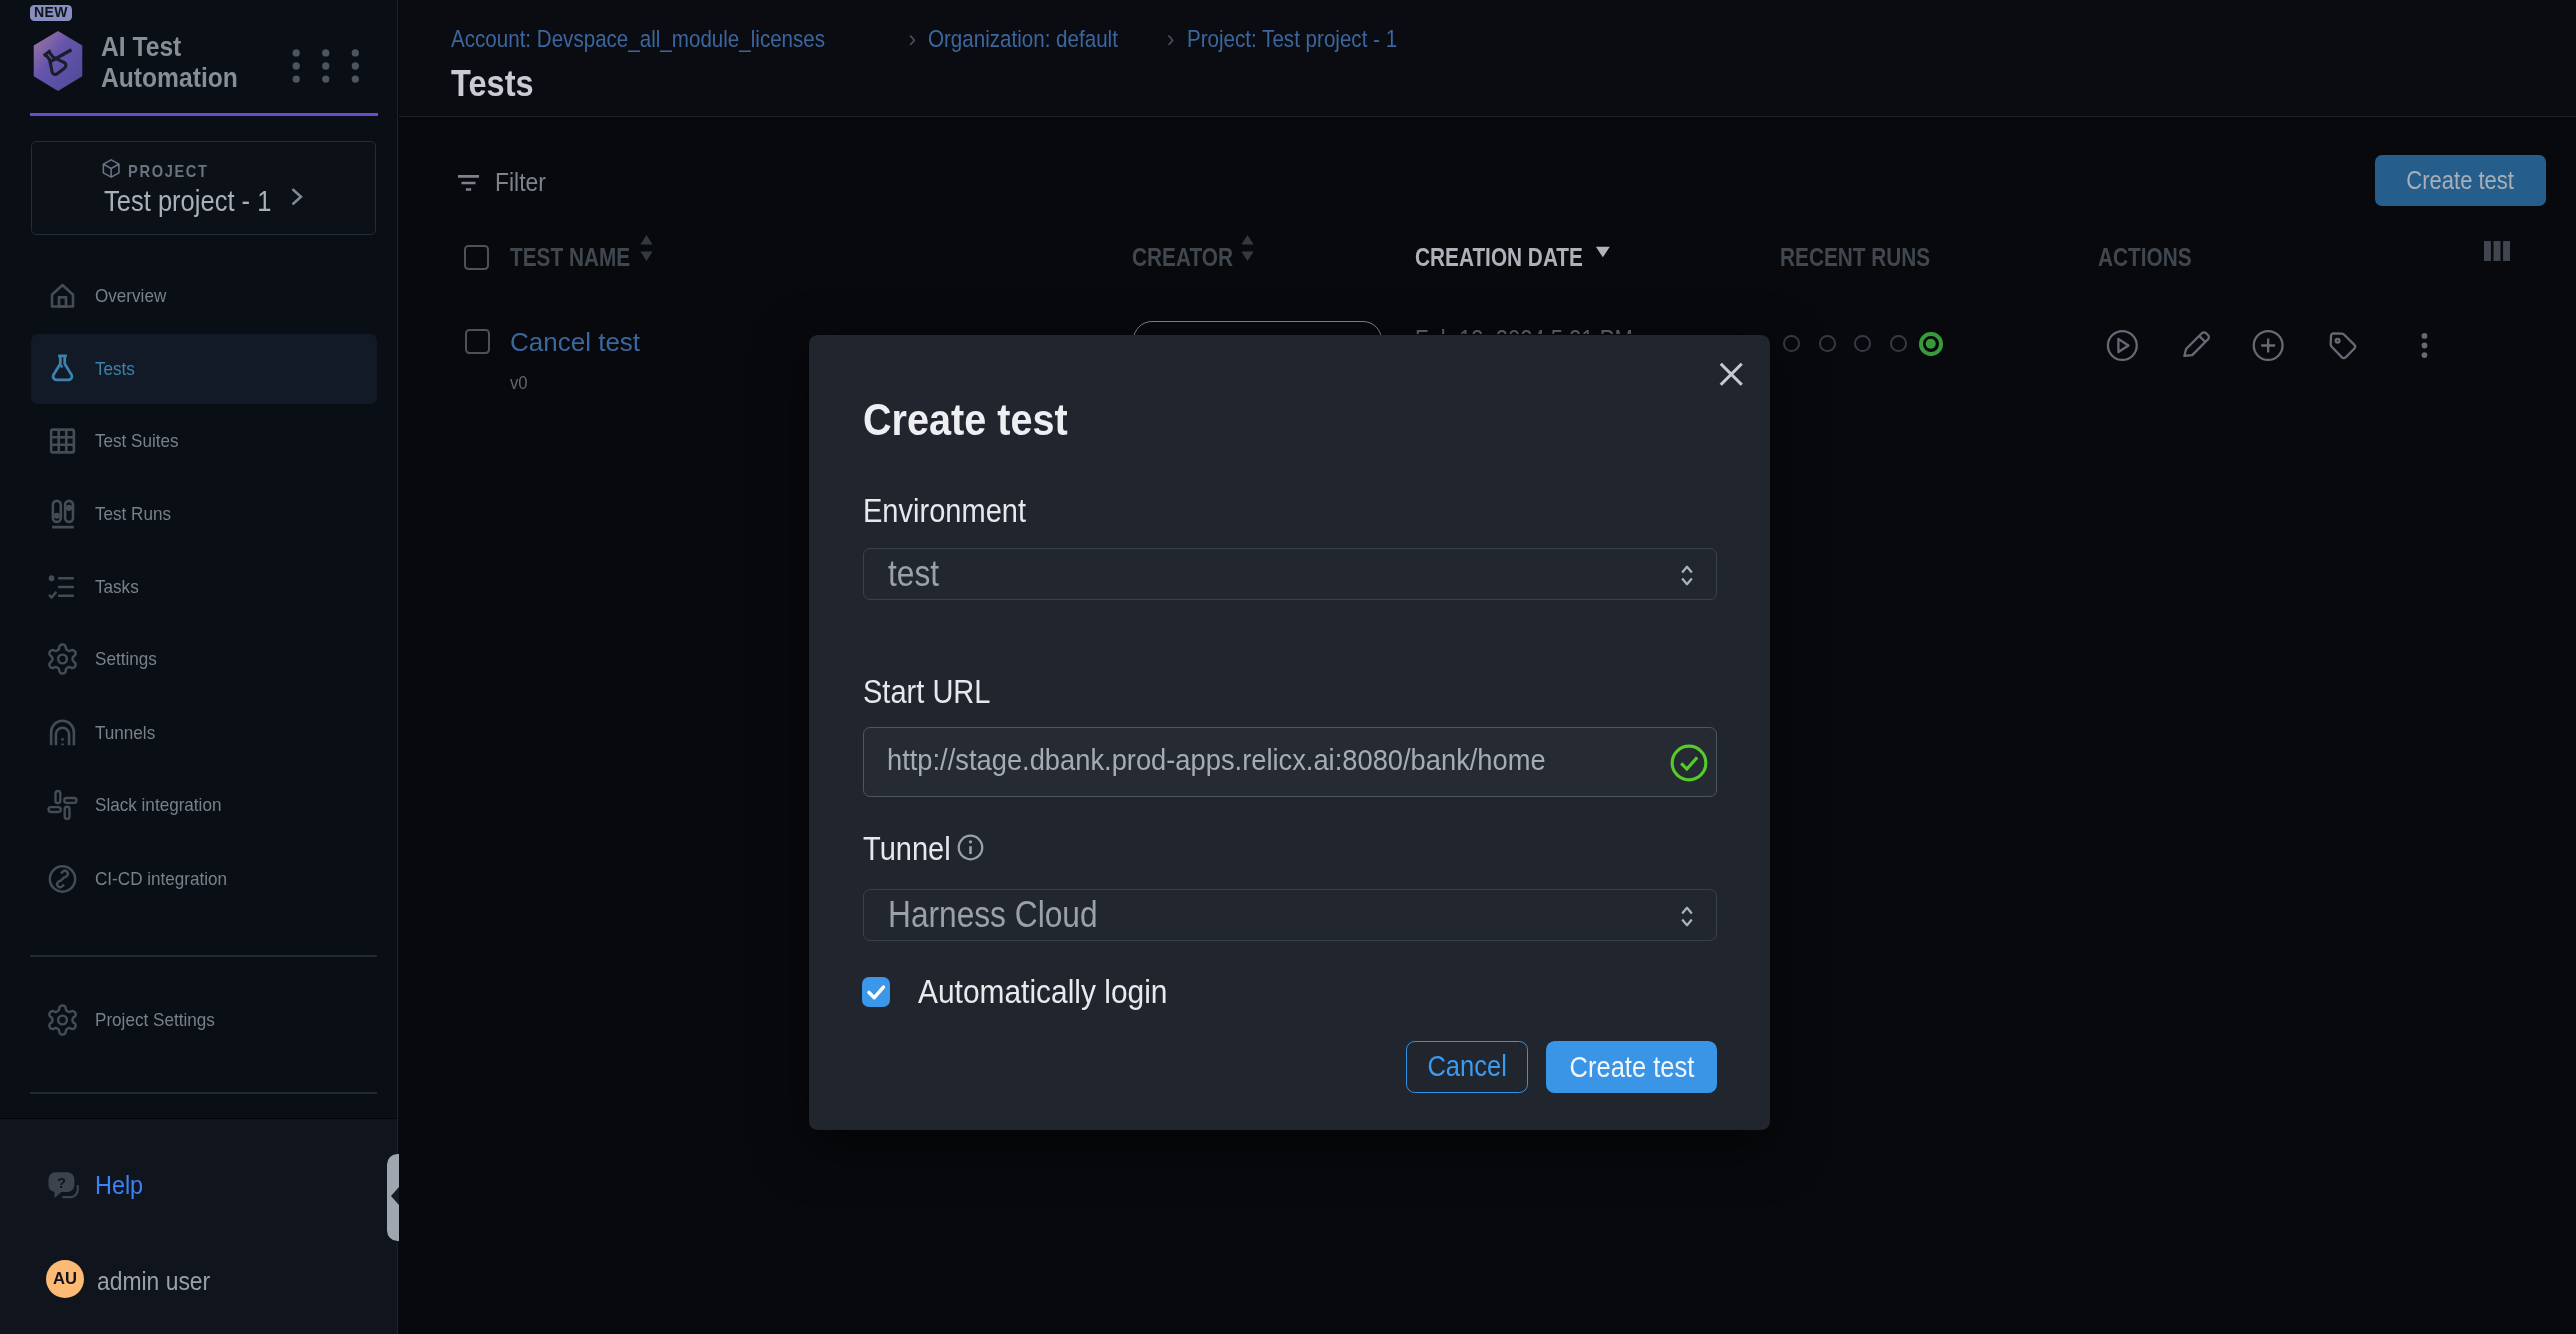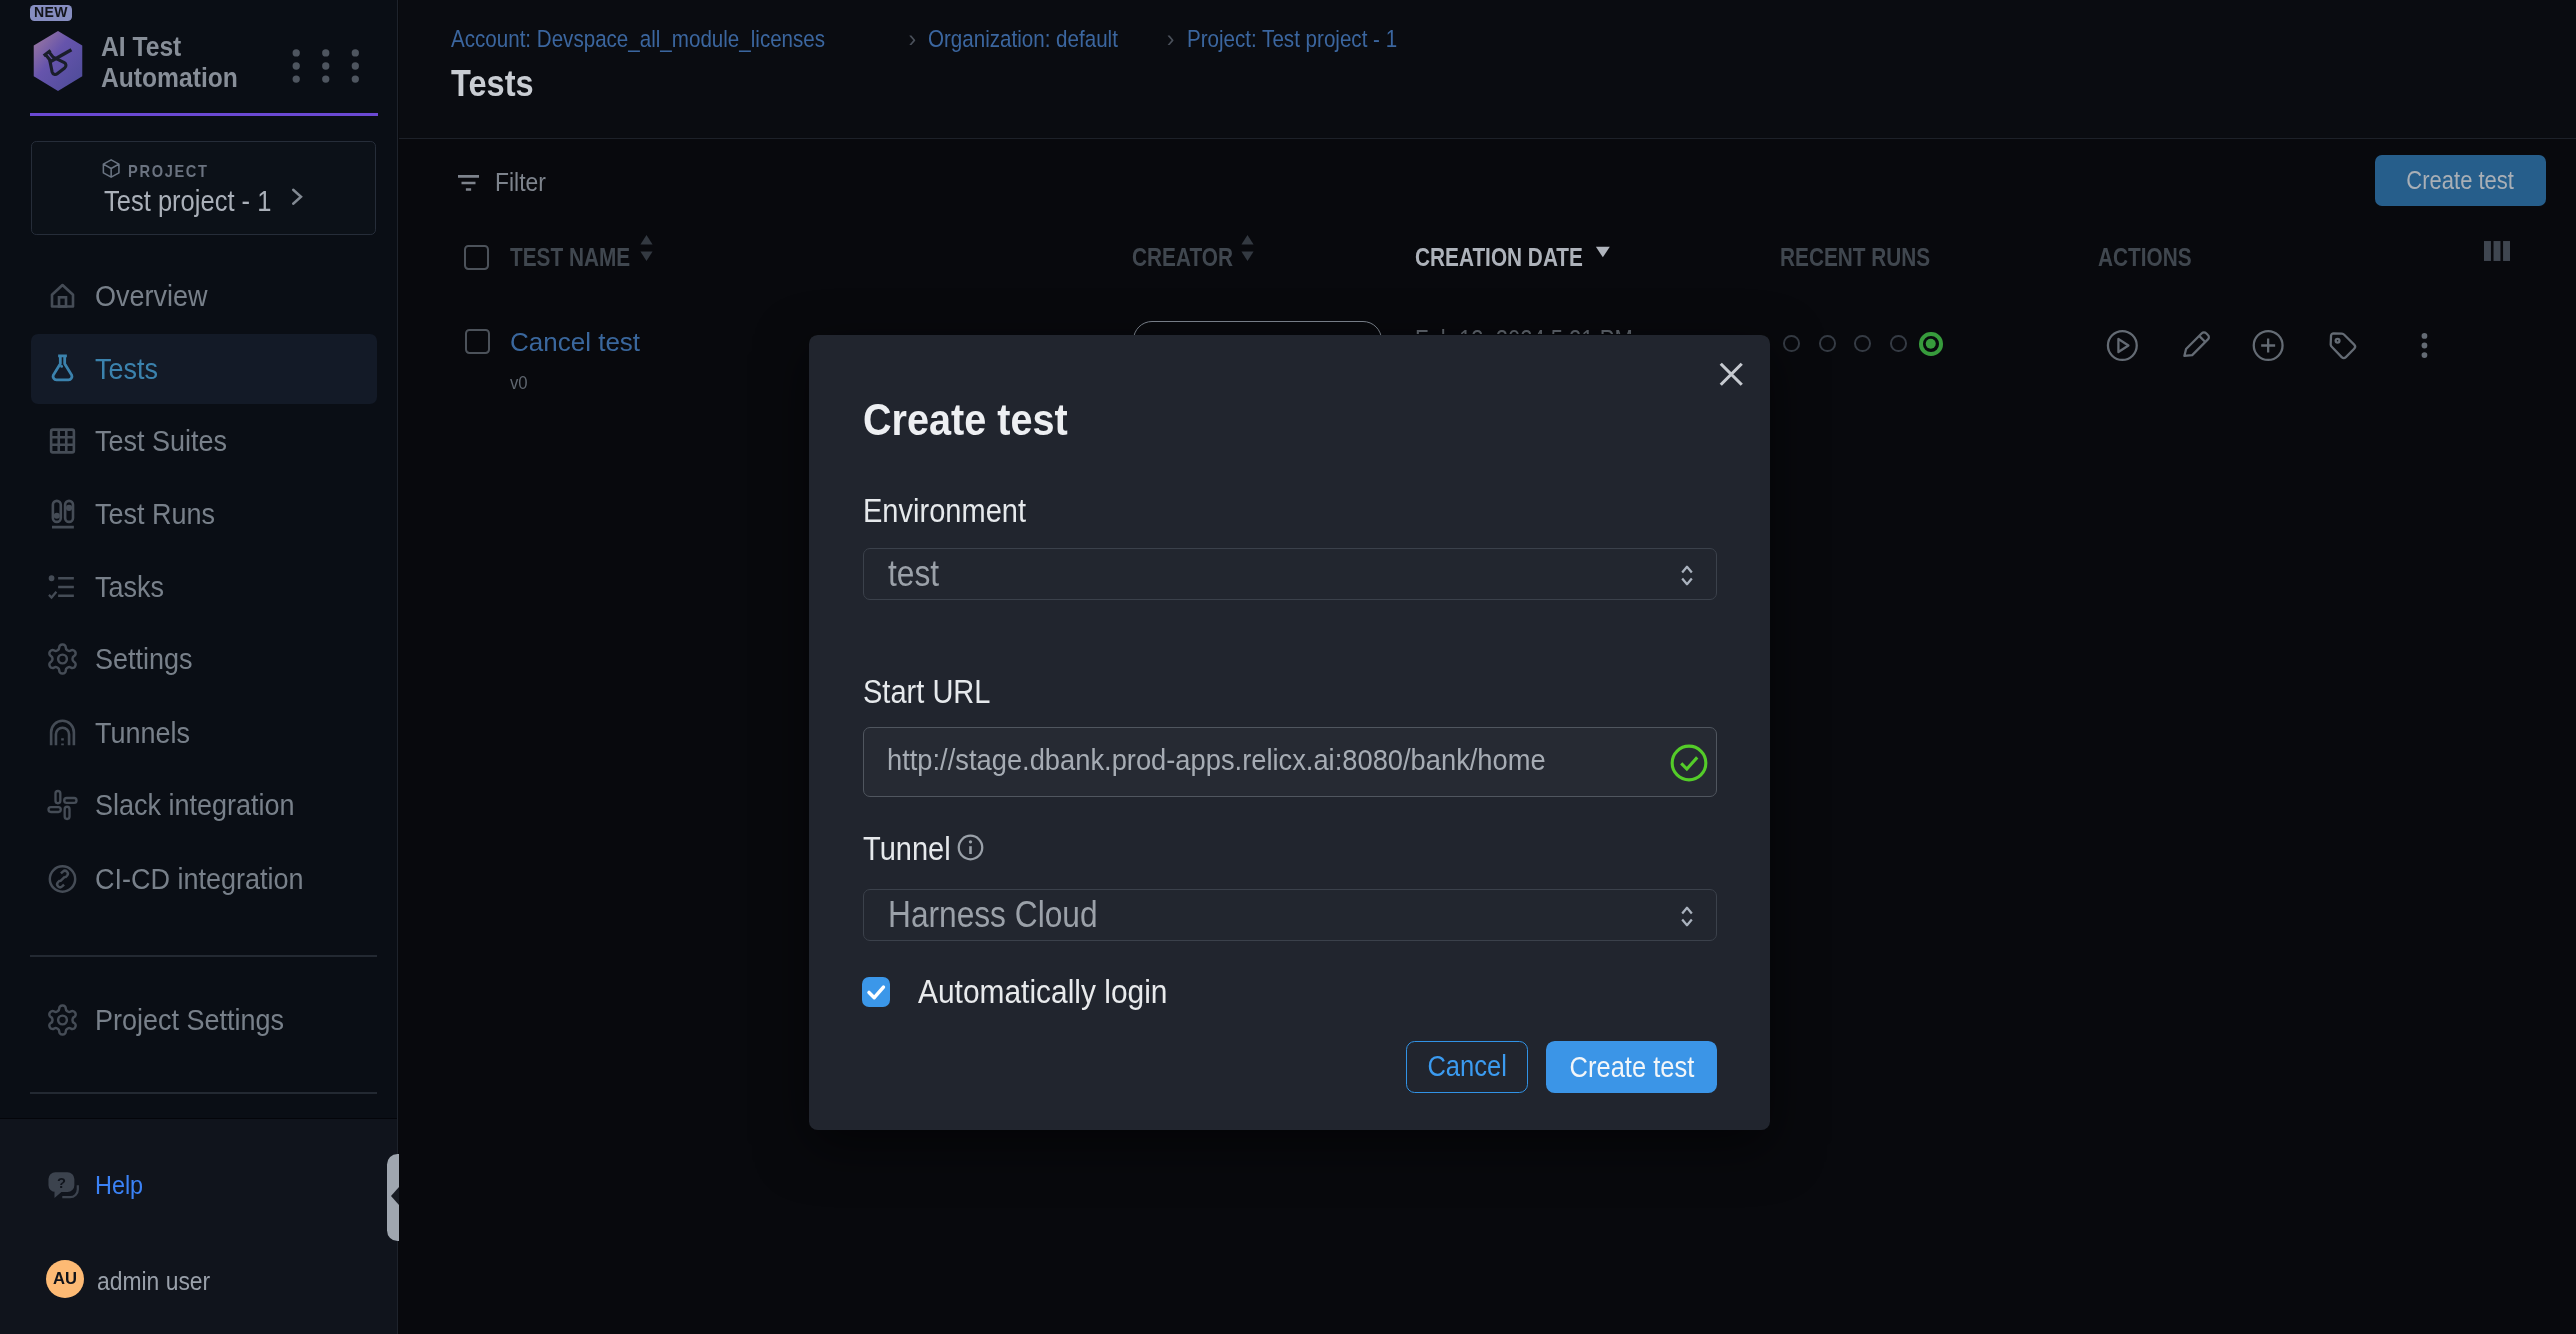--- a/index.html
+++ b/index.html
@@ -13,27 +13,27 @@
   #side-bottom { position:absolute; left:0; top:1118px; width:397px; height:217px; background:#10141c; border-top:1.7px solid #04050a; }
   .newbadge { position:absolute; left:30px; top:5.2px; width:42px; height:15.7px; background:#868dc0; color:#13151b;
     font-size:14px; font-weight:700; border-radius:4.4px; text-align:center; line-height:15.7px; letter-spacing:0.4px; }
   .logotxt { position:absolute; left:101px; top:31px; font-size:28px; font-weight:600; color:#878e98; line-height:31px; }
   .purpleline { position:absolute; left:30px; top:113px; width:348px; height:2.6px; background:#6b49d3; }
   .projbox { position:absolute; left:31px; top:141px; width:345px; height:94px; border:0.9px solid #262d39; border-radius:5.2px; background:#0c1118; }
   .projlabel { position:absolute; left:128px; top:162px; font-size:16.6px; font-weight:600; letter-spacing:1.9px; color:#6b7380;text-align:right; }
   .projname { position:absolute; left:104px; top:185px; font-size:29px; color:#aab0b9; }
   .menu-item { position:absolute; left:31px; width:346px; height:70px; }
   .menu-item .mi-icon { position:absolute; left:14px; top:50%; transform:translateY(-50%); width:35px; height:35px; }
-  .menu-item .mi-text { position:absolute; left:64px; top:50%; transform:translateY(-50%); font-size:30px; color:#78808a; }
+  .menu-item .mi-text { position:absolute; left:64px; top:50%; transform:translateY(-50%); font-size:19px; color:#78808a; }
   .mi-text .t { transform:scaleX(0.9); }
   .menu-active { background:#131a27; border-radius:7px; }
   .menu-active .mi-text { color:#3b82ad; }
   .sep { position:absolute; left:30px; width:347px; height:1.7px; background:#232932; }
   #main { position:absolute; left:399px; top:0; width:2177px; height:1334px; background:#08090d; }
-  #header { position:absolute; left:0; top:0; width:2177px; height:139px; background:#0a0c11; border-bottom:0.9px solid #1d2129; }
+  #header { position:absolute; left:0; top:0; width:2177px; height:117px; background:#0a0c11; border-bottom:0.9px solid #1d2129; }
   .crumb { position:absolute; left:52px; top:24.5px; font-size:24.5px; color:#3b669f; }
   .crumb .t { transform:scaleX(0.84); }
   .crumb .sepg { color:#4a505a; padding:0 12.2px; font-size:23px; }
   .pgtitle { position:absolute; left:52px; top:63px; font-size:37px; font-weight:600; color:#c9cdd3; }
   .filter { position:absolute; left:58px; top:172px; }
   .filtertxt { position:absolute; left:96px; top:167px; font-size:26px; color:#7d838c; }
   .createbtn-top { position:absolute; left:1976px; top:155px; width:171px; height:51px; background:#265e8b; border-radius:7px;
       color:#a9afb6; font-size:25px; text-align:center; line-height:51px; }
   .th { position:absolute; top:242px; font-size:26px; font-weight:700; letter-spacing:0; color:#40474f; }
   .th .t { transform:scaleX(0.8); }

